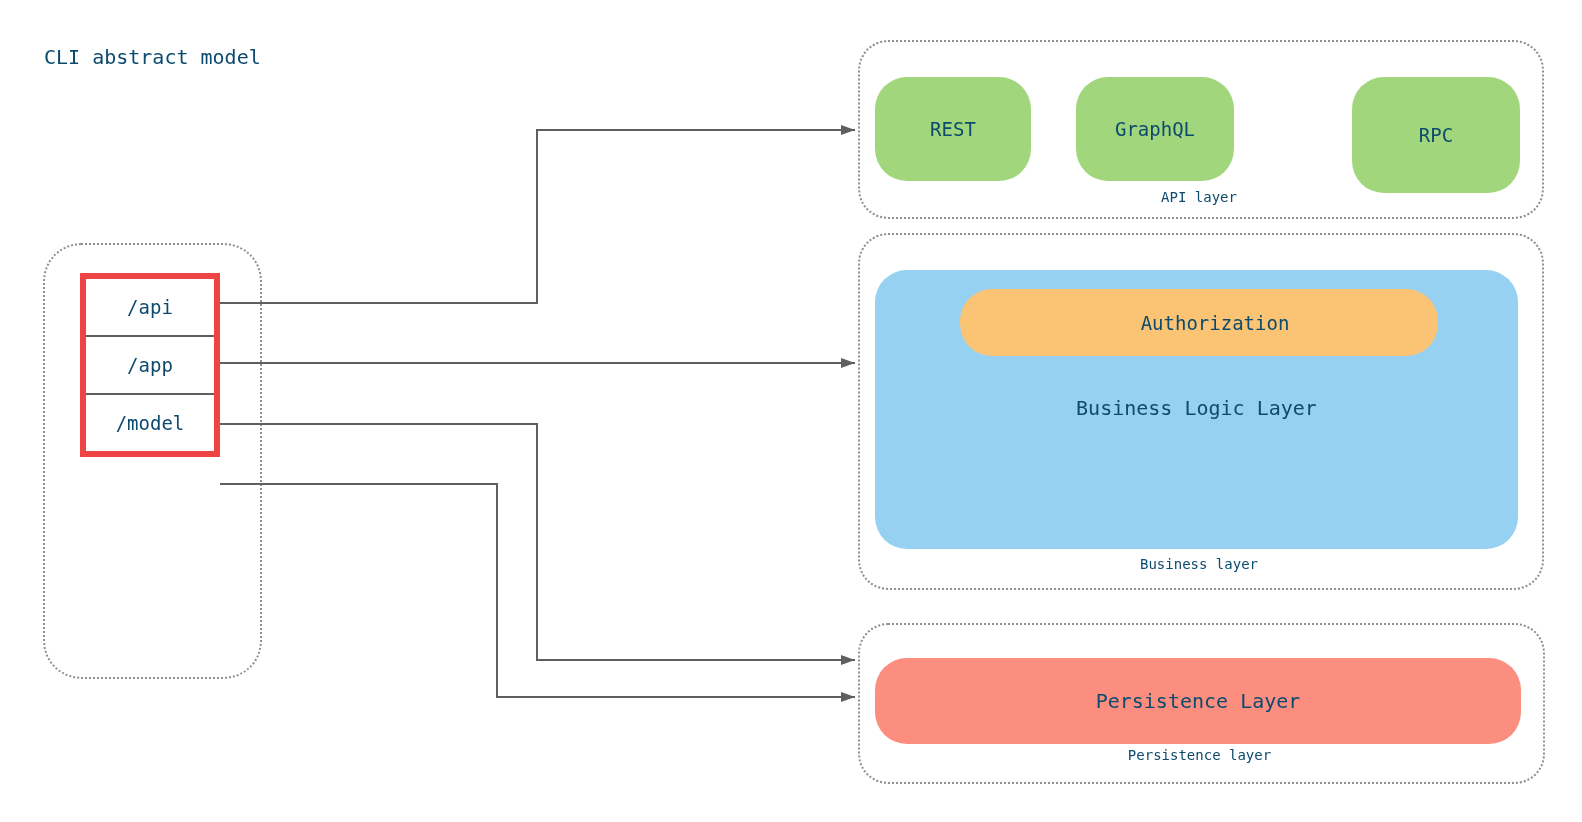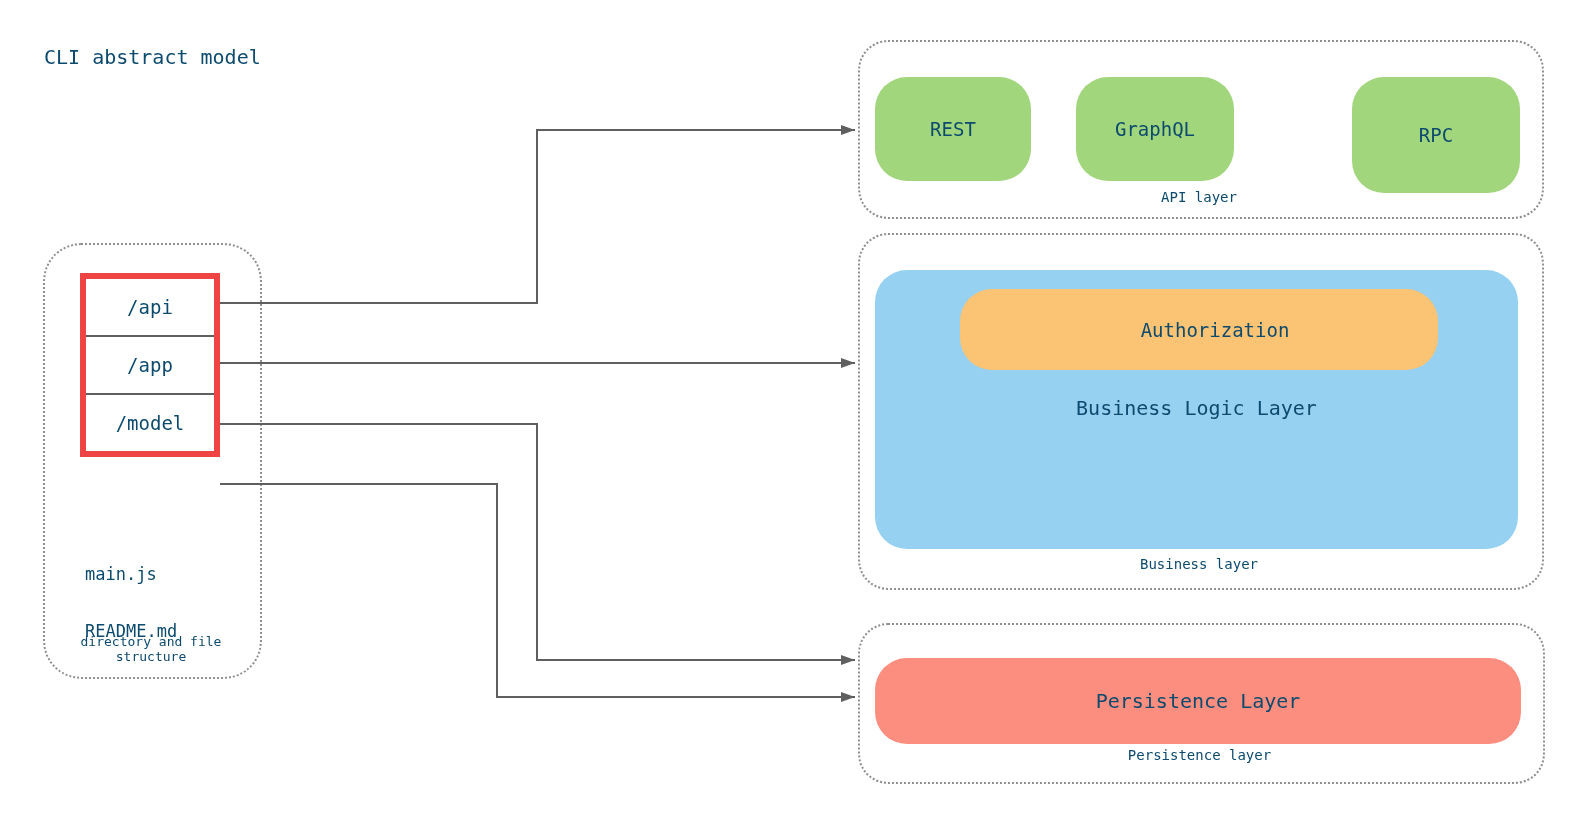--- a/index.html
+++ b/index.html
@@ -61,21 +61,21 @@
   .node{
     display:flex;align-items:center;justify-content:center;
     font-size:19px;
     box-sizing:border-box;
     border-radius:32px;
   }
   .node-rest{left:875px;top:77px;width:156px;height:104px;}
   .node-graphql{left:1076px;top:77px;width:158px;height:104px;}
   .node-rpc{left:1352px;top:77px;width:168px;height:116px;}
   .node-biz{left:875px;top:270px;width:643px;height:279px;display:block;padding-left:24px;}
-  .node-auth{left:960px;top:289px;width:478px;height:81px;padding-left:32px;}
+  .node-auth{left:960px;top:289px;width:478px;height:67px;padding-left:32px;}
   .biz-label{
     position:absolute;left:0;top:126px;width:100%;
     text-align:center;font-size:20px;
   }
   .node-per{left:875px;top:658px;width:646px;height:86px;font-size:20px;}
   .cap-api{left:858px;top:189px;width:682px;}
   .cap-biz{left:858px;top:556px;width:682px;}
   .cap-per{left:858px;top:747px;width:683px;}
   
   svg.arrows{position:absolute;left:0;top:0;pointer-events:none;}
@@ -89,26 +89,21 @@
   <div class="abs title">CLI abstract model</div>
 
   <div class="abs group group-dir"></div>
 
   <div class="abs dir-table">
     <div class="dir-row">/api</div>
     <div class="dir-row">/app</div>
     <div class="dir-row">/model</div>
   </div>
 
-  <div class="abs dir-files">
-    <div>main.js</div>
-    <div>README.md</div>
-  </div>
 
-  <div class="abs dir-caption">directory and file structure</div>
 
   <div class="abs group group-api"></div>
   <div class="abs node node-rest" style="background: rgb(162, 214, 125);">REST</div>
   <div class="abs node node-graphql" style="background: rgb(162, 214, 125);">GraphQL</div>
   <div class="abs node node-rpc" style="background: rgb(162, 214, 125);">RPC</div>
   <div class="abs group-caption cap-api">API layer</div>
 
   <div class="abs group group-biz"></div>
   <div class="abs node node-biz" style="background: rgb(151, 209, 241);">
     <div class="biz-label">Business Logic Layer</div>

